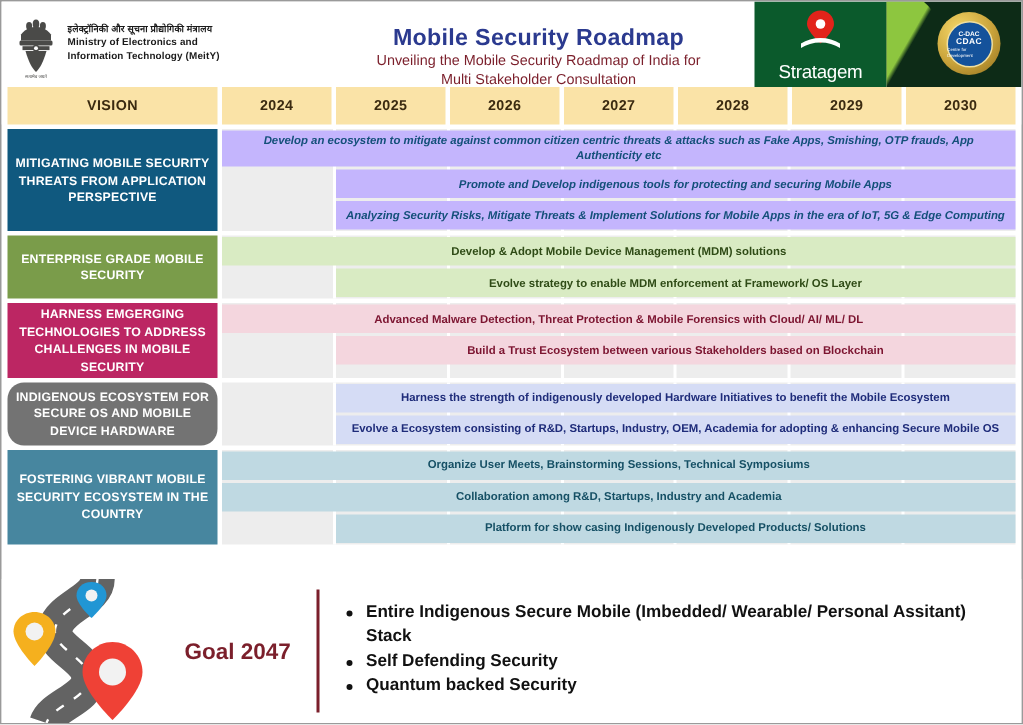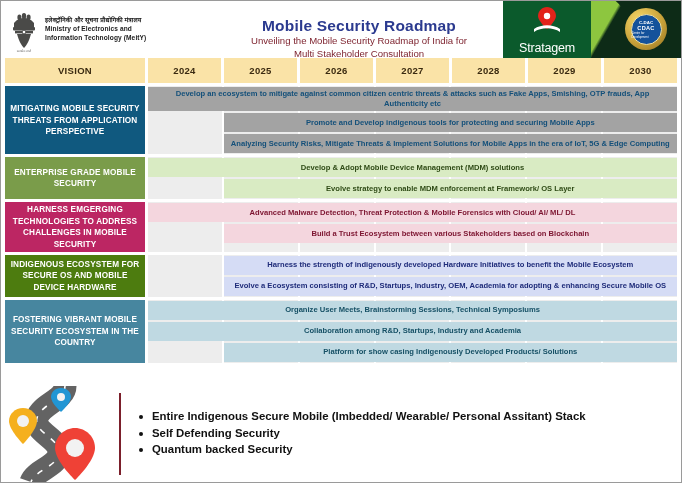--- a/index.html
+++ b/index.html
@@ -195,26 +195,26 @@
     font-weight: bold;
     line-height: 10.2px;
     padding: 2px 6px;
     min-height: 19px;
   }
   .bar.span7 { margin-left: 0%;      width: 100%; }
   .bar.span6 { margin-left: 14.2857%; width: 85.7143%; }
 
   
   .v1 .vision-cell { background: #10597f; }
-  .v1 .bar { background: #a3a3a3; color: #14507a; }
+  .v1 .bar { background: #c4b5fd; color: #14507a; font-style: italic; }
   .v2 .vision-cell { background: #7a9c4a; }
   .v2 .bar { background: #d9ebc3; color: #2f4b16; }
   .v3 .vision-cell { background: #bc2663; }
   .v3 .bar { background: #f4d6de; color: #7c1430; }
-  .v4 .vision-cell { background: #4d7c0f; }
+  .v4 .vision-cell { background: #737373; border-radius: 11px; }
   .v4 .bar { background: #d5dcf5; color: #1f2c7a; }
   .v5 .vision-cell { background: #47869f; }
   .v5 .bar { background: #bfd9e2; color: #165065; }
 
   
   .footer {
     position: absolute;
     left: 0; right: 0; bottom: 0;
     height: 96px;
     display: flex;
@@ -438,20 +438,21 @@
           <path d="M22 22 C30 22 36 28 36 35 C36 44 22 58 22 58 C22 58 8 44 8 35 C8 28 14 22 22 22 Z" fill="#f5b01e"></path>
           <circle cx="22" cy="35" r="6" fill="#f2f2f2"></circle>
         </g>
         <g>
           <path d="M74 42 C85 42 94 51 94 62 C94 75 74 94 74 94 C74 94 54 75 54 62 C54 51 63 42 74 42 Z" fill="#ef4136"></path>
           <circle cx="74" cy="62" r="9" fill="#f2f2f2"></circle>
         </g>
       </svg>
     </div>
 
+    <div class="goal-label">Goal 2047</div>
     <div class="goal-divider"></div>
 
     <ul class="goal-list">
       <li>Entire Indigenous Secure Mobile (Imbedded/ Wearable/ Personal Assitant) Stack</li>
       <li>Self Defending Security</li>
       <li>Quantum backed Security</li>
     </ul>
   </div>
 
 </div>

